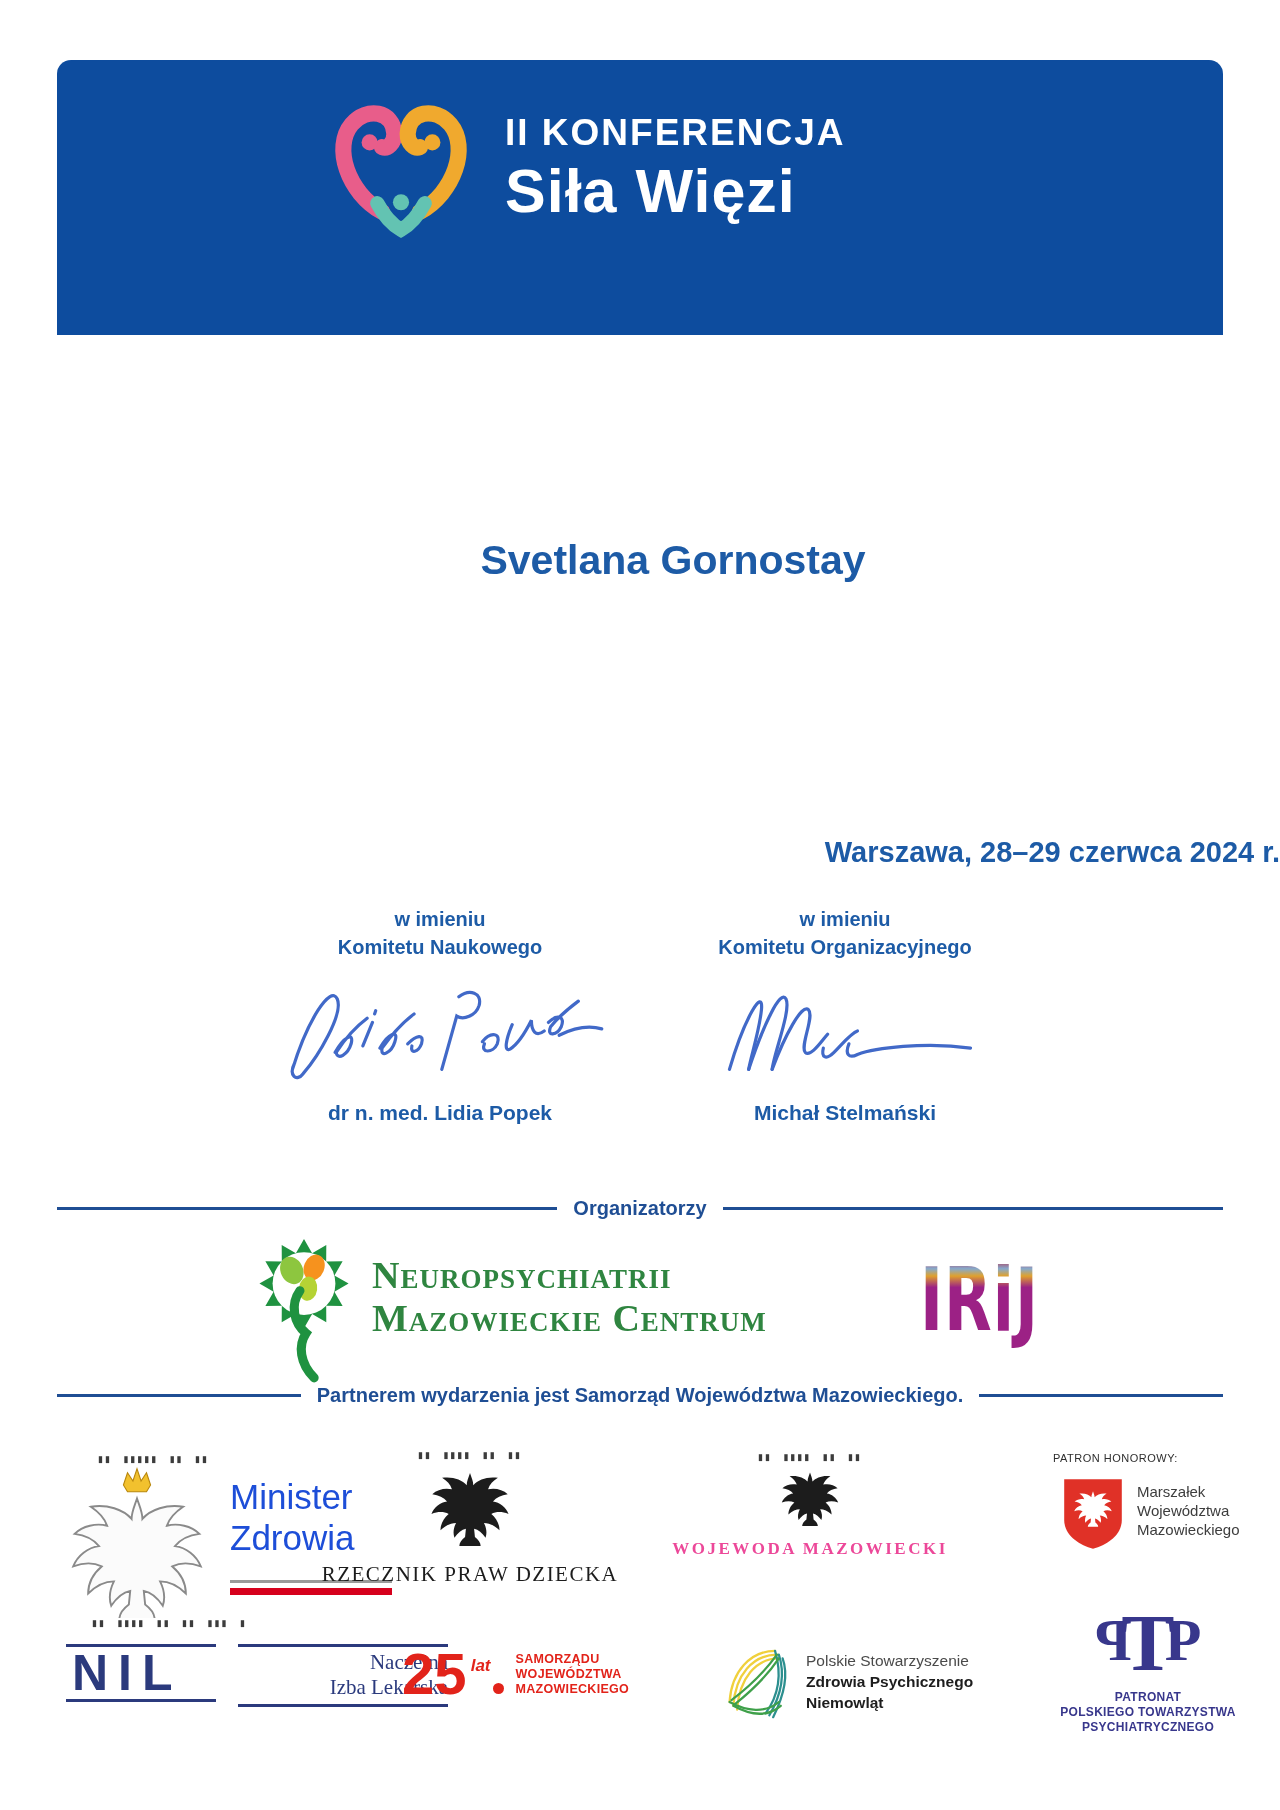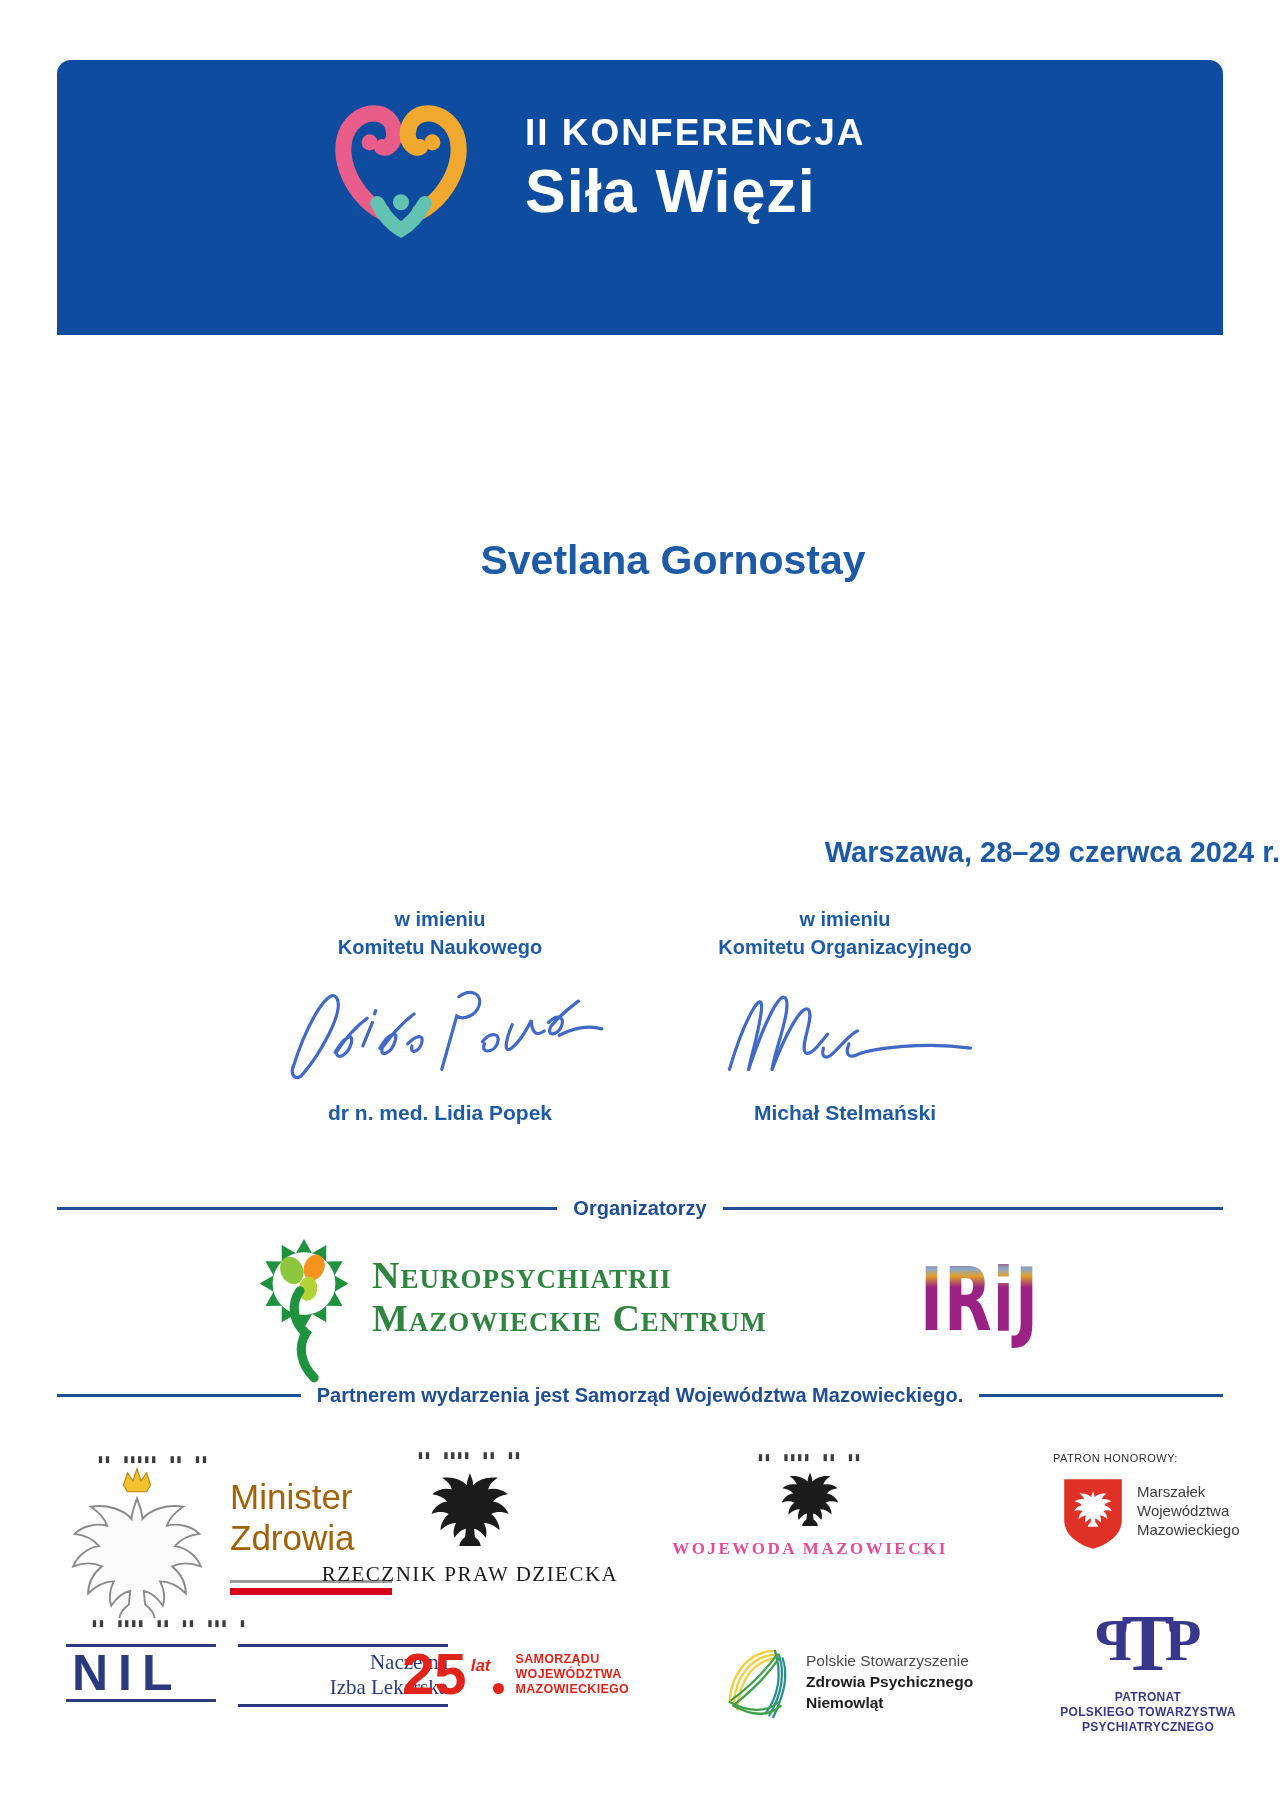--- a/index.html
+++ b/index.html
@@ -3,21 +3,21 @@
 <meta charset="utf-8">
 <style>
   html,body{margin:0;padding:0;}
   body{width:1280px;height:1810px;background:#ffffff;font-family:"Liberation Sans",sans-serif;}
   .page{position:relative;width:1280px;height:1810px;background:#fff;overflow:hidden;}
 
   
   .header{position:absolute;left:57px;top:60px;width:1166px;height:365px;border-radius:14px 14px 28px 28px;overflow:hidden;}
   .header-blue{height:275px;background:#0d4c9e;position:relative;}
   .header-yellow{height:90px;background:#f5b02f;display:flex;align-items:center;justify-content:center;}
-  .logo-row{position:absolute;left:268px;top:34px;display:flex;align-items:center;gap:48px;}
+  .logo-row{position:absolute;left:268px;top:34px;display:flex;align-items:center;gap:28px;}
   .heart-svg{width:152px;height:150px;}
   .conf-line1{font-size:37px;font-weight:bold;color:#fff;letter-spacing:2px;}
   .conf-line2{font-size:61px;font-weight:bold;color:#fff;margin-top:2px;letter-spacing:1px;}
   .cert-title{font-size:47px;font-weight:bold;color:#fff;letter-spacing:1px;}
 
   
   .recipient{position:absolute;top:537px;left:0;width:100%;text-align:center;font-size:41px;font-weight:bold;color:#1d5ba6;padding-left:33px;}
   .body-text{position:absolute;top:627px;left:0;width:100%;text-align:center;color:#1d5ba6;font-size:27.5px;line-height:41px;}
   .body-text p{margin:0;}
   .bold{font-weight:bold;}
@@ -47,21 +47,21 @@
     .irij-text{background:linear-gradient(180deg,#d8882e 0%,#b13a57 12%,#86aacd 20%,#e0a12c 27%,#9c2185 38%,#9c2185 100%);
       -webkit-background-clip:text;background-clip:text;color:transparent;}
   }
 
   
   .tiny-cap{font-size:9px;letter-spacing:2px;word-spacing:7px;color:#3c3c3c;}
   .patron{position:absolute;}
   .minister{left:58px;top:1450px;width:350px;height:180px;}
   .minister .tiny-cap{position:absolute;left:40px;top:4px;}
   .minister-eagle{position:absolute;left:0px;top:16px;width:158px;height:152px;}
-  .mz-text{position:absolute;left:172px;top:26px;font-size:35px;color:#a16207;line-height:41px;}
+  .mz-text{position:absolute;left:172px;top:26px;font-size:35px;color:#1d4ed8;line-height:41px;}
   .mz-underline{position:absolute;left:172px;top:130px;width:162px;}
   .mz-underline .gray{height:3px;background:#9a9a9a;margin-bottom:5px;}
   .mz-underline .red{height:7px;background:#d6001c;}
   .rzecznik{left:300px;top:1450px;width:340px;height:180px;text-align:center;}
   .rzecznik .tiny-cap{display:block;margin-bottom:6px;}
   .rz-eagle{width:82px;height:82px;margin-top:2px;}
   .rz-name{font-family:"Liberation Serif",serif;font-size:21px;letter-spacing:1.5px;color:#1c1c1c;margin-top:8px;}
   .wojewoda{left:660px;top:1452px;width:300px;height:160px;text-align:center;}
   .wojewoda .tiny-cap{display:block;margin-bottom:5px;}
   .wo-eagle{width:60px;height:60px;margin-top:2px;}

